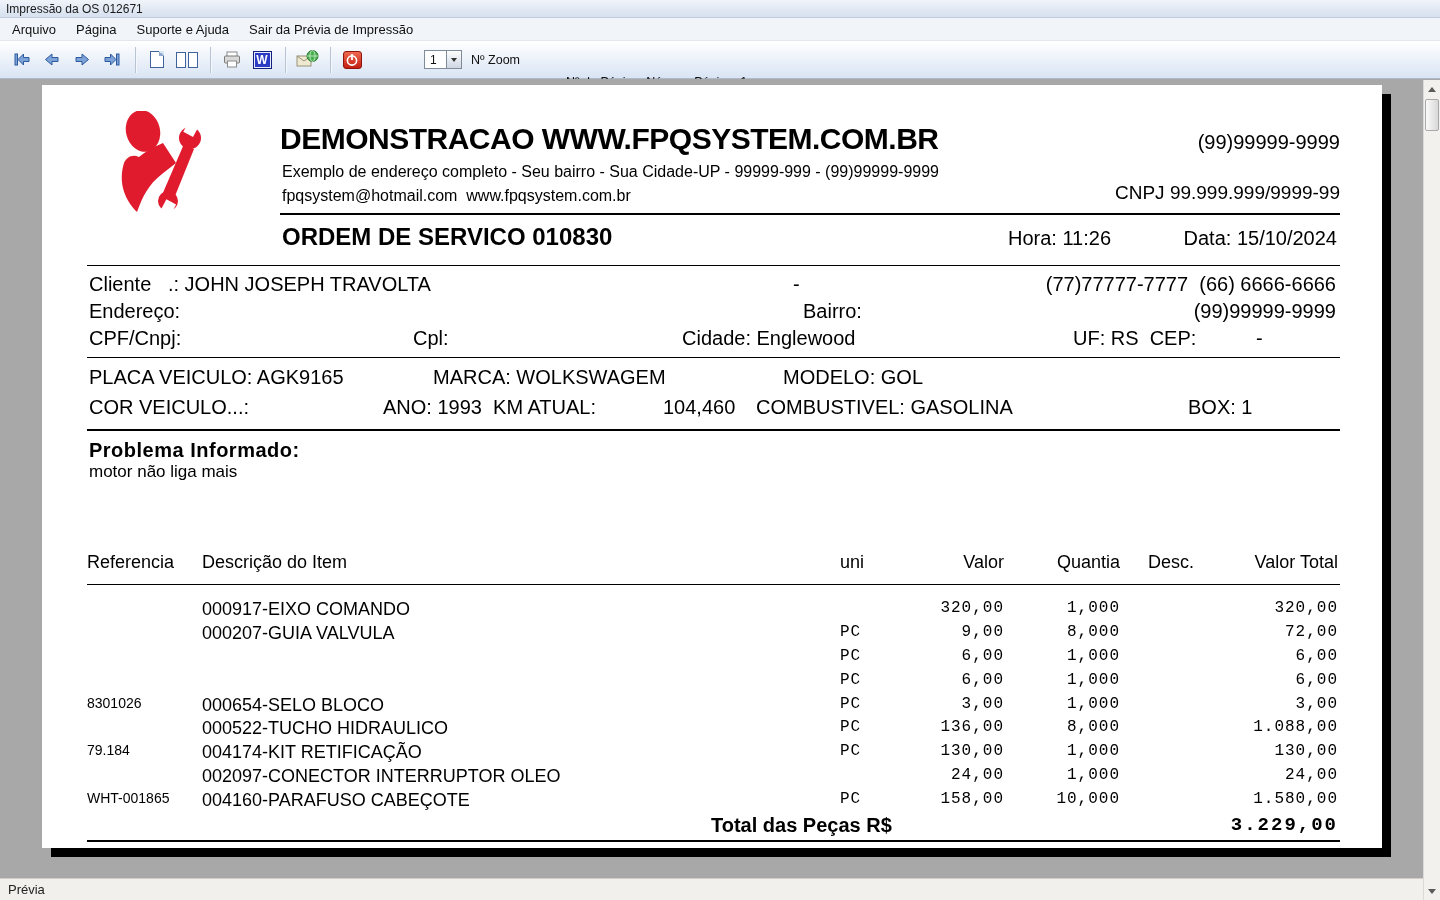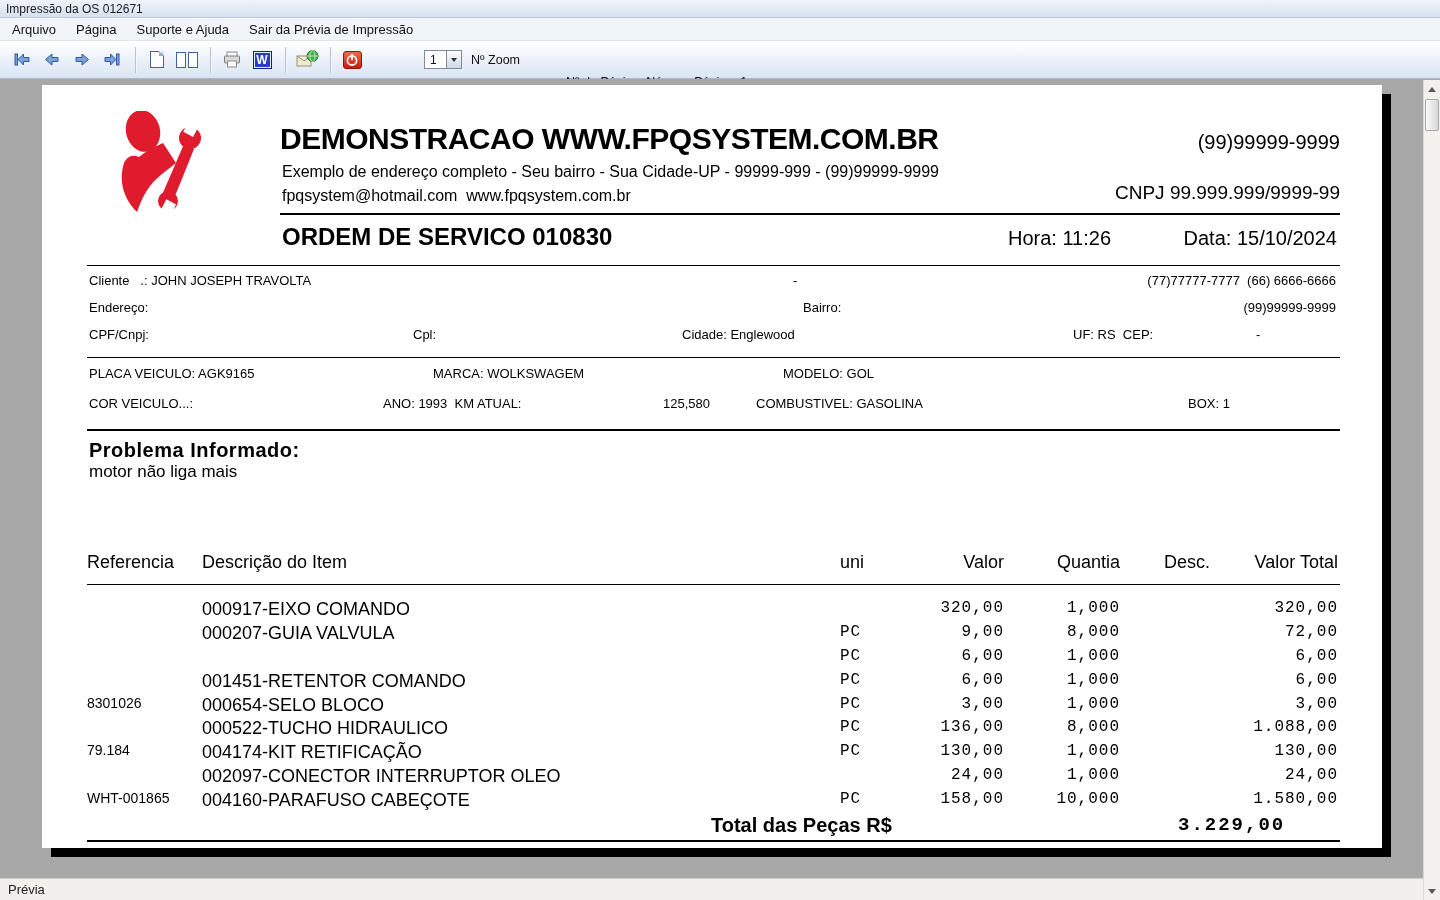--- a/index.html
+++ b/index.html
@@ -69,41 +69,41 @@
 
   .d { position:absolute; white-space:pre; color:#000; }
   .hline { position:absolute; background:#000; height:1px; right:42px; }
 
   .company-name { font-size:30px; font-weight:bold; letter-spacing:-0.5px; }
   .h-phone { font-size:20px; }
   .h-small { font-size:16px; }
   .h-cnpj { font-size:19px; }
   .order-title { font-size:24px; font-weight:bold; }
   .h-time { font-size:20px; }
-  .info { font-size:13px; }
+  .info { font-size:20px; }
   .prob-label { font-size:20px; font-weight:bold; letter-spacing:0.5px; }
   .prob-text { font-size:17px; }
 
-  .thead-cell { font-size:18px;text-align:right; }
+  .thead-cell { font-size:18px; }
   .c { position:absolute; top:2px; white-space:pre; }
   .c-ref   { left:45px; }
   .c-desc  { left:160px; }
   .c-uni   { left:798px; }
   .c-valor { left:840px; width:122px; text-align:right; }
   .c-qty   { left:958px; width:120px; text-align:right; }
   .c-desc2 { left:1106px; width:62px; }
   .c-total { left:1136px; width:160px; text-align:right; }
 
   .tbody { position:absolute; left:0; right:0; top:512px; }
   .trow { position:relative; height:23.9px; }
   .cell-desc { font-size:18px; }
   .cell-ref { font-size:14px; }
   .mono { font-family:"Liberation Mono", monospace; font-size:16px; letter-spacing:1px; }
   .total-label { font-size:20px; font-weight:bold; }
-  .total-value { font-family:"Liberation Mono", monospace; font-size:19px; font-weight:bold; letter-spacing:2px; }
+  .total-value { font-family:"Liberation Mono", monospace; font-size:19px; font-weight:bold; letter-spacing:2px; text-align:right; }
 
   
   .vscroll {
     position:absolute; right:0; top:80px; bottom:0; width:17px;
     background:#f2f1ee; border-left:1px solid #dcdad6;
   }
   .vs-btn { position:absolute; left:0; width:16px; height:16px; display:flex; align-items:center; justify-content:center; }
   .vs-up { top:1px; }
   .vs-down { bottom:1px; }
   .tri-up-s { width:0; height:0; border-left:4px solid transparent; border-right:4px solid transparent; border-bottom:5px solid #5a5a5a; }
@@ -265,21 +265,21 @@
       <span class="d info" style="left:1031px; top:242px;">UF: RS  CEP:</span>
       <span class="d info" style="left:1214px; top:242px;">-</span>
       <div class="hline" style="left:45px; top:272px;"></div>
 
       <span class="d info" style="left:47px; top:281px;">PLACA VEICULO: AGK9165</span>
       <span class="d info" style="left:391px; top:281px;">MARCA: WOLKSWAGEM</span>
       <span class="d info" style="left:741px; top:281px;">MODELO: GOL</span>
 
       <span class="d info" style="left:47px; top:311px;">COR VEICULO...:</span>
       <span class="d info" style="left:341px; top:311px;">ANO: 1993  KM ATUAL:</span>
-      <span class="d info" style="left:621px; top:311px;">125,580</span>
+      <span class="d info" style="left:621px; top:311px;">104,460</span>
       <span class="d info" style="left:714px; top:311px;">COMBUSTIVEL: GASOLINA</span>
       <span class="d info" style="left:1146px; top:311px;">BOX: 1</span>
       <div class="hline" style="left:45px; top:344px; height:2px;"></div>
 
       <span class="d prob-label" style="left:47px; top:354px;">Problema Informado:</span>
       <span class="d prob-text" style="left:47px; top:377px;">motor não liga mais</span>
 
       <div class="d" style="left:0; right:0; top:465px; height:24px;">
         <span class="c c-ref thead-cell">Referencia</span>
         <span class="c c-desc thead-cell">Descrição do Item</span>
@@ -317,21 +317,20 @@
             <span class="c c-ref cell-ref"></span>
             <span class="c c-uni mono">PC</span>
             <span class="c c-valor mono">6,00</span>
             <span class="c c-qty mono">1,000</span>
             <span class="c c-desc2 mono"></span>
             <span class="c c-total mono">6,00</span>
           </div>
 
           <div class="trow">
             <span class="c c-ref cell-ref"></span>
-            <span class="c c-desc cell-desc">001451-RETENTOR COMANDO</span>
             <span class="c c-uni mono">PC</span>
             <span class="c c-valor mono">6,00</span>
             <span class="c c-qty mono">1,000</span>
             <span class="c c-desc2 mono"></span>
             <span class="c c-total mono">6,00</span>
           </div>
 
           <div class="trow">
             <span class="c c-ref cell-ref">8301026</span>
             <span class="c c-desc cell-desc">000654-SELO BLOCO</span>

